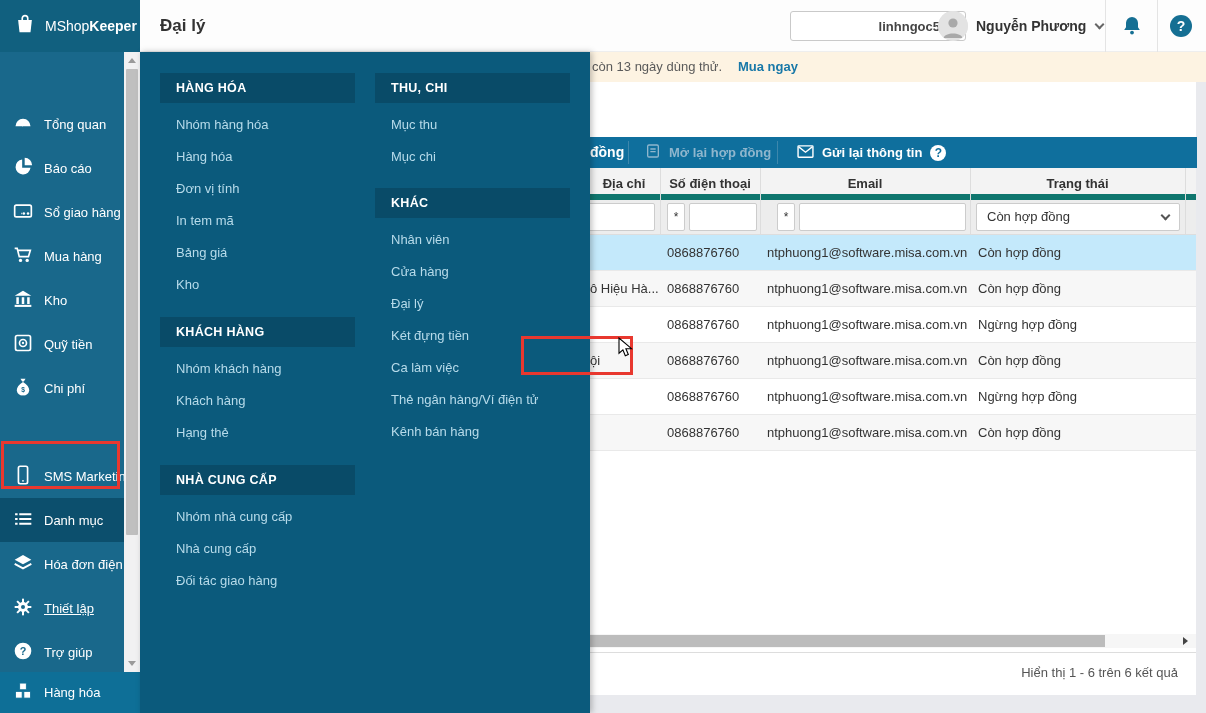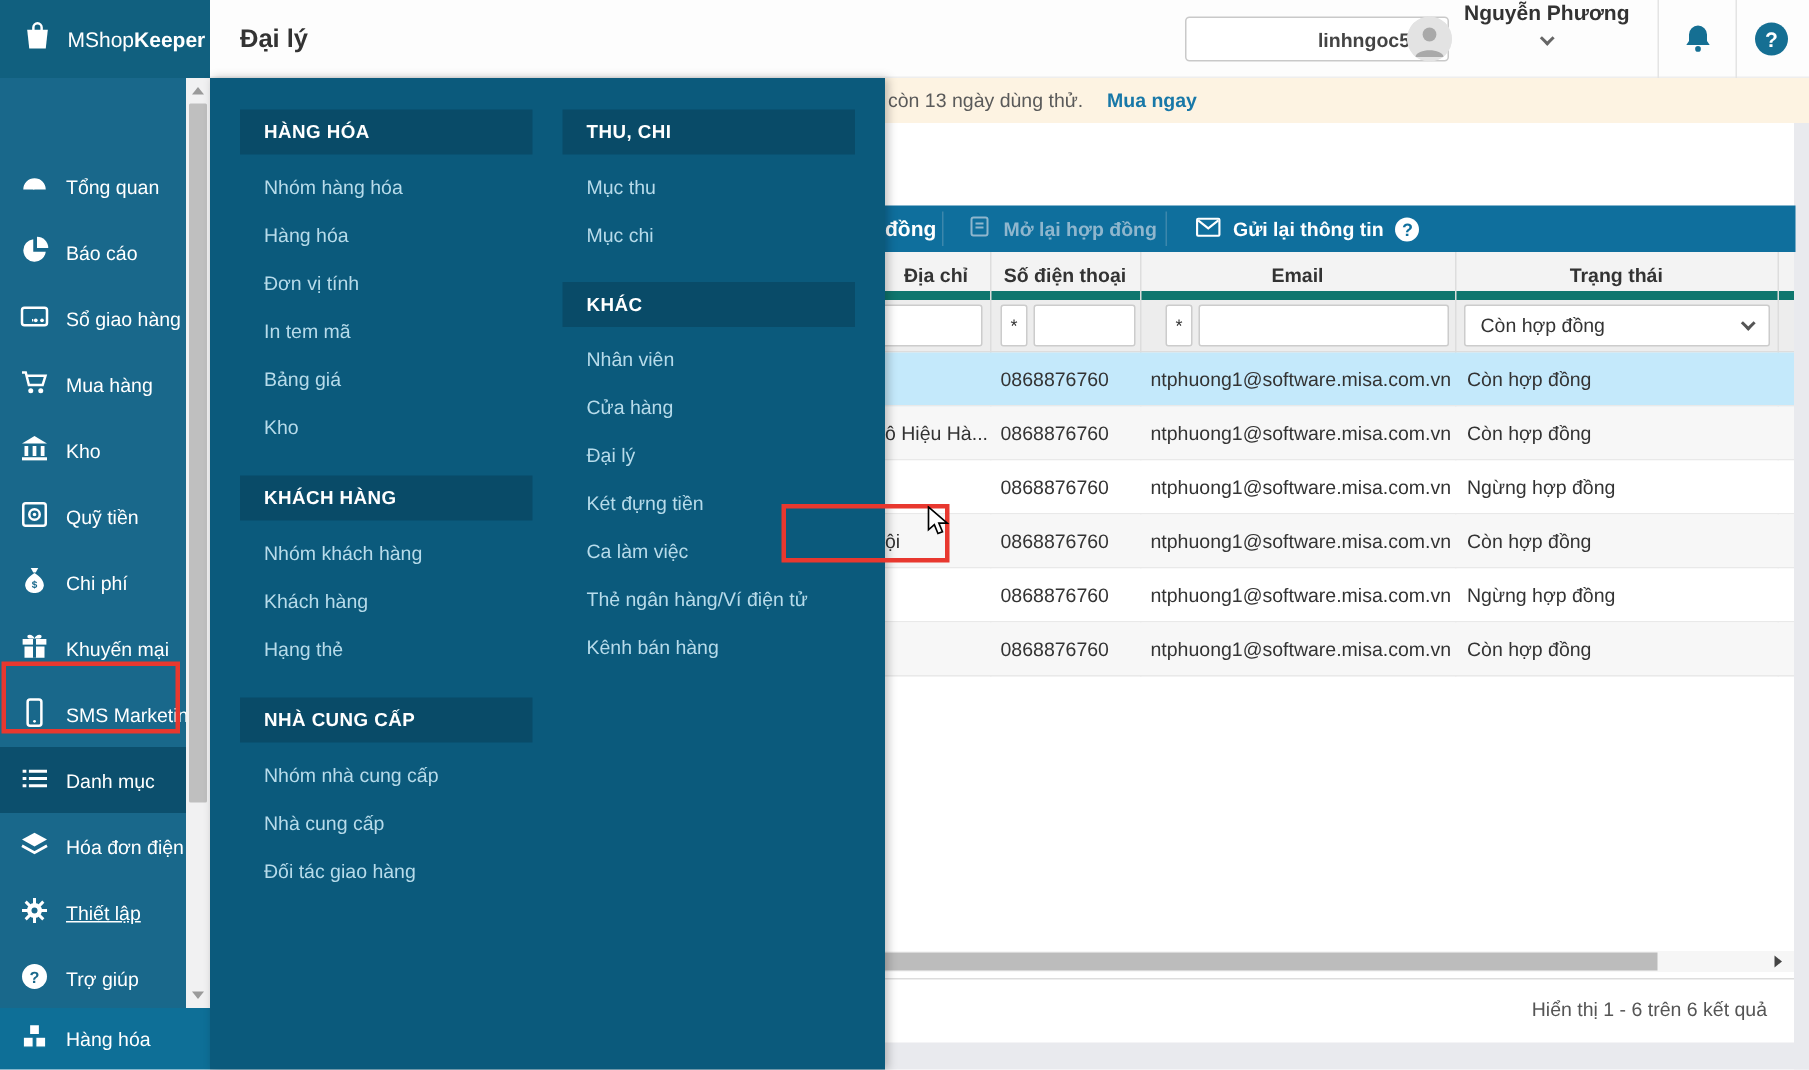--- a/index.html
+++ b/index.html
@@ -8,21 +8,21 @@
 
   
   #header { position:absolute; left:0; top:0; width:1206px; height:52px; background:#fdfdfd; border-bottom:1px solid #eee; z-index:3; }
   #logo { position:absolute; left:0; top:0; width:140px; height:52px; background:#11607f; display:flex; align-items:center; gap:9px; padding-left:14px; cursor:pointer; }
   #logo .brand { color:#fff; font-size:14px; }
   #logo .brand b { font-weight:700; }
   #page-title { position:absolute; left:160px; top:0; height:52px; line-height:52px; font-size:17px; font-weight:700; color:#333; }
   #store-select { position:absolute; left:762px; top:11px; width:176px; height:30px; border:1px solid #c9c9c9; border-radius:3px; background:#fff; display:flex; align-items:center; justify-content:flex-end; gap:18px; font-size:13px; font-weight:600; color:#444; cursor:pointer;margin-left:28px; }
   .chev { width:7px; height:7px; border-right:2px solid #666; border-bottom:2px solid #666; transform:rotate(45deg); margin-top:-4px; }
   #avatar { position:absolute; left:938px; top:11px; width:30px; height:30px; border-radius:50%; background:#e3e3e3; overflow:hidden; }
-  #user-menu { position:absolute; left:976px; top:0; height:52px; display:flex; align-items:center; gap:10px; font-size:14px; font-weight:700; color:#333; cursor:pointer;flex-direction:column; }
+  #user-menu { position:absolute; left:976px; top:0; height:52px; display:flex; align-items:center; gap:10px; font-size:14px; font-weight:700; color:#333; cursor:pointer; }
   .vdiv { position:absolute; top:0; width:1px; height:52px; background:#e4e4e4; }
   #bell-btn { position:absolute; left:1120px; top:14px; width:24px; height:24px; cursor:pointer; }
   #help-btn { position:absolute; left:1170px; top:15px; width:22px; height:22px; border-radius:50%; background:#156f93; color:#fff; font-weight:700; font-size:14px; text-align:center; line-height:22px; cursor:pointer; }
 
   
   #trial-bar { position:absolute; left:140px; top:52px; width:1066px; height:30px; background:#fdf3e2; font-size:13px; color:#5a5a5a; line-height:30px; z-index:1; }
   #trial-msg { position:absolute; left:452px; }
   #trial-link { position:absolute; left:598px; color:#1878a8; font-weight:700; cursor:pointer; }
 
   
@@ -282,29 +282,20 @@
     <span>Quỹ tiền</span>
   </div>
   <div class="sb-item" style="top:314px;">
     <span><svg width="20" height="20" viewBox="0 0 24 24">
           <path d="M9 2h6l-2 3.5h-2z" fill="#fff"></path>
           <path d="M12 6c5 3.2 7.5 6.4 7.5 10.2A6.7 6.7 0 0 1 12 22a6.7 6.7 0 0 1-7.5-5.8C4.5 12.4 7 9.2 12 6z" fill="#fff"></path>
           <text x="12" y="18" text-anchor="middle" font-size="8" font-weight="bold" fill="#19688b">$</text>
         </svg></span>
     <span>Chi phí</span>
   </div>
-  <div class="sb-item" style="top:358px;">
-    <span><svg width="20" height="20" viewBox="0 0 24 24">
-          <rect x="2.5" y="6" width="19" height="4.5" fill="#fff"></rect>
-          <rect x="4" y="12" width="16" height="9" fill="#fff"></rect>
-          <rect x="10.8" y="6" width="2.4" height="15" fill="#19688b"></rect>
-          <path d="M8 5.5C6 5.5 5.5 2.5 8 2.5c2 0 3.5 1.5 4 3zM16 5.5c2 0 2.5-3 0-3-2 0-3.5 1.5-4 3z" fill="#fff"></path>
-        </svg></span>
-    <span>Khuyến mại</span>
-  </div>
   <div class="sb-item" style="top:402px;">
     <span><svg width="20" height="20" viewBox="0 0 24 24">
           <rect x="6.5" y="1.5" width="11" height="21" rx="2" fill="none" stroke="#fff" stroke-width="2"></rect>
           <circle cx="12" cy="19" r="1.1" fill="#fff"></circle>
         </svg></span>
     <span>SMS Marketing</span>
   </div>
   <div class="sb-item active" style="top:446px;">
     <span><svg width="20" height="20" viewBox="0 0 24 24">
           <path d="M2.5 5h3v2.4h-3zM7.5 5H22v2.4H7.5zM2.5 10.8h3v2.4h-3zM7.5 10.8H22v2.4H7.5zM2.5 16.6h3V19h-3zM7.5 16.6H22V19H7.5z" fill="#fff"></path>

